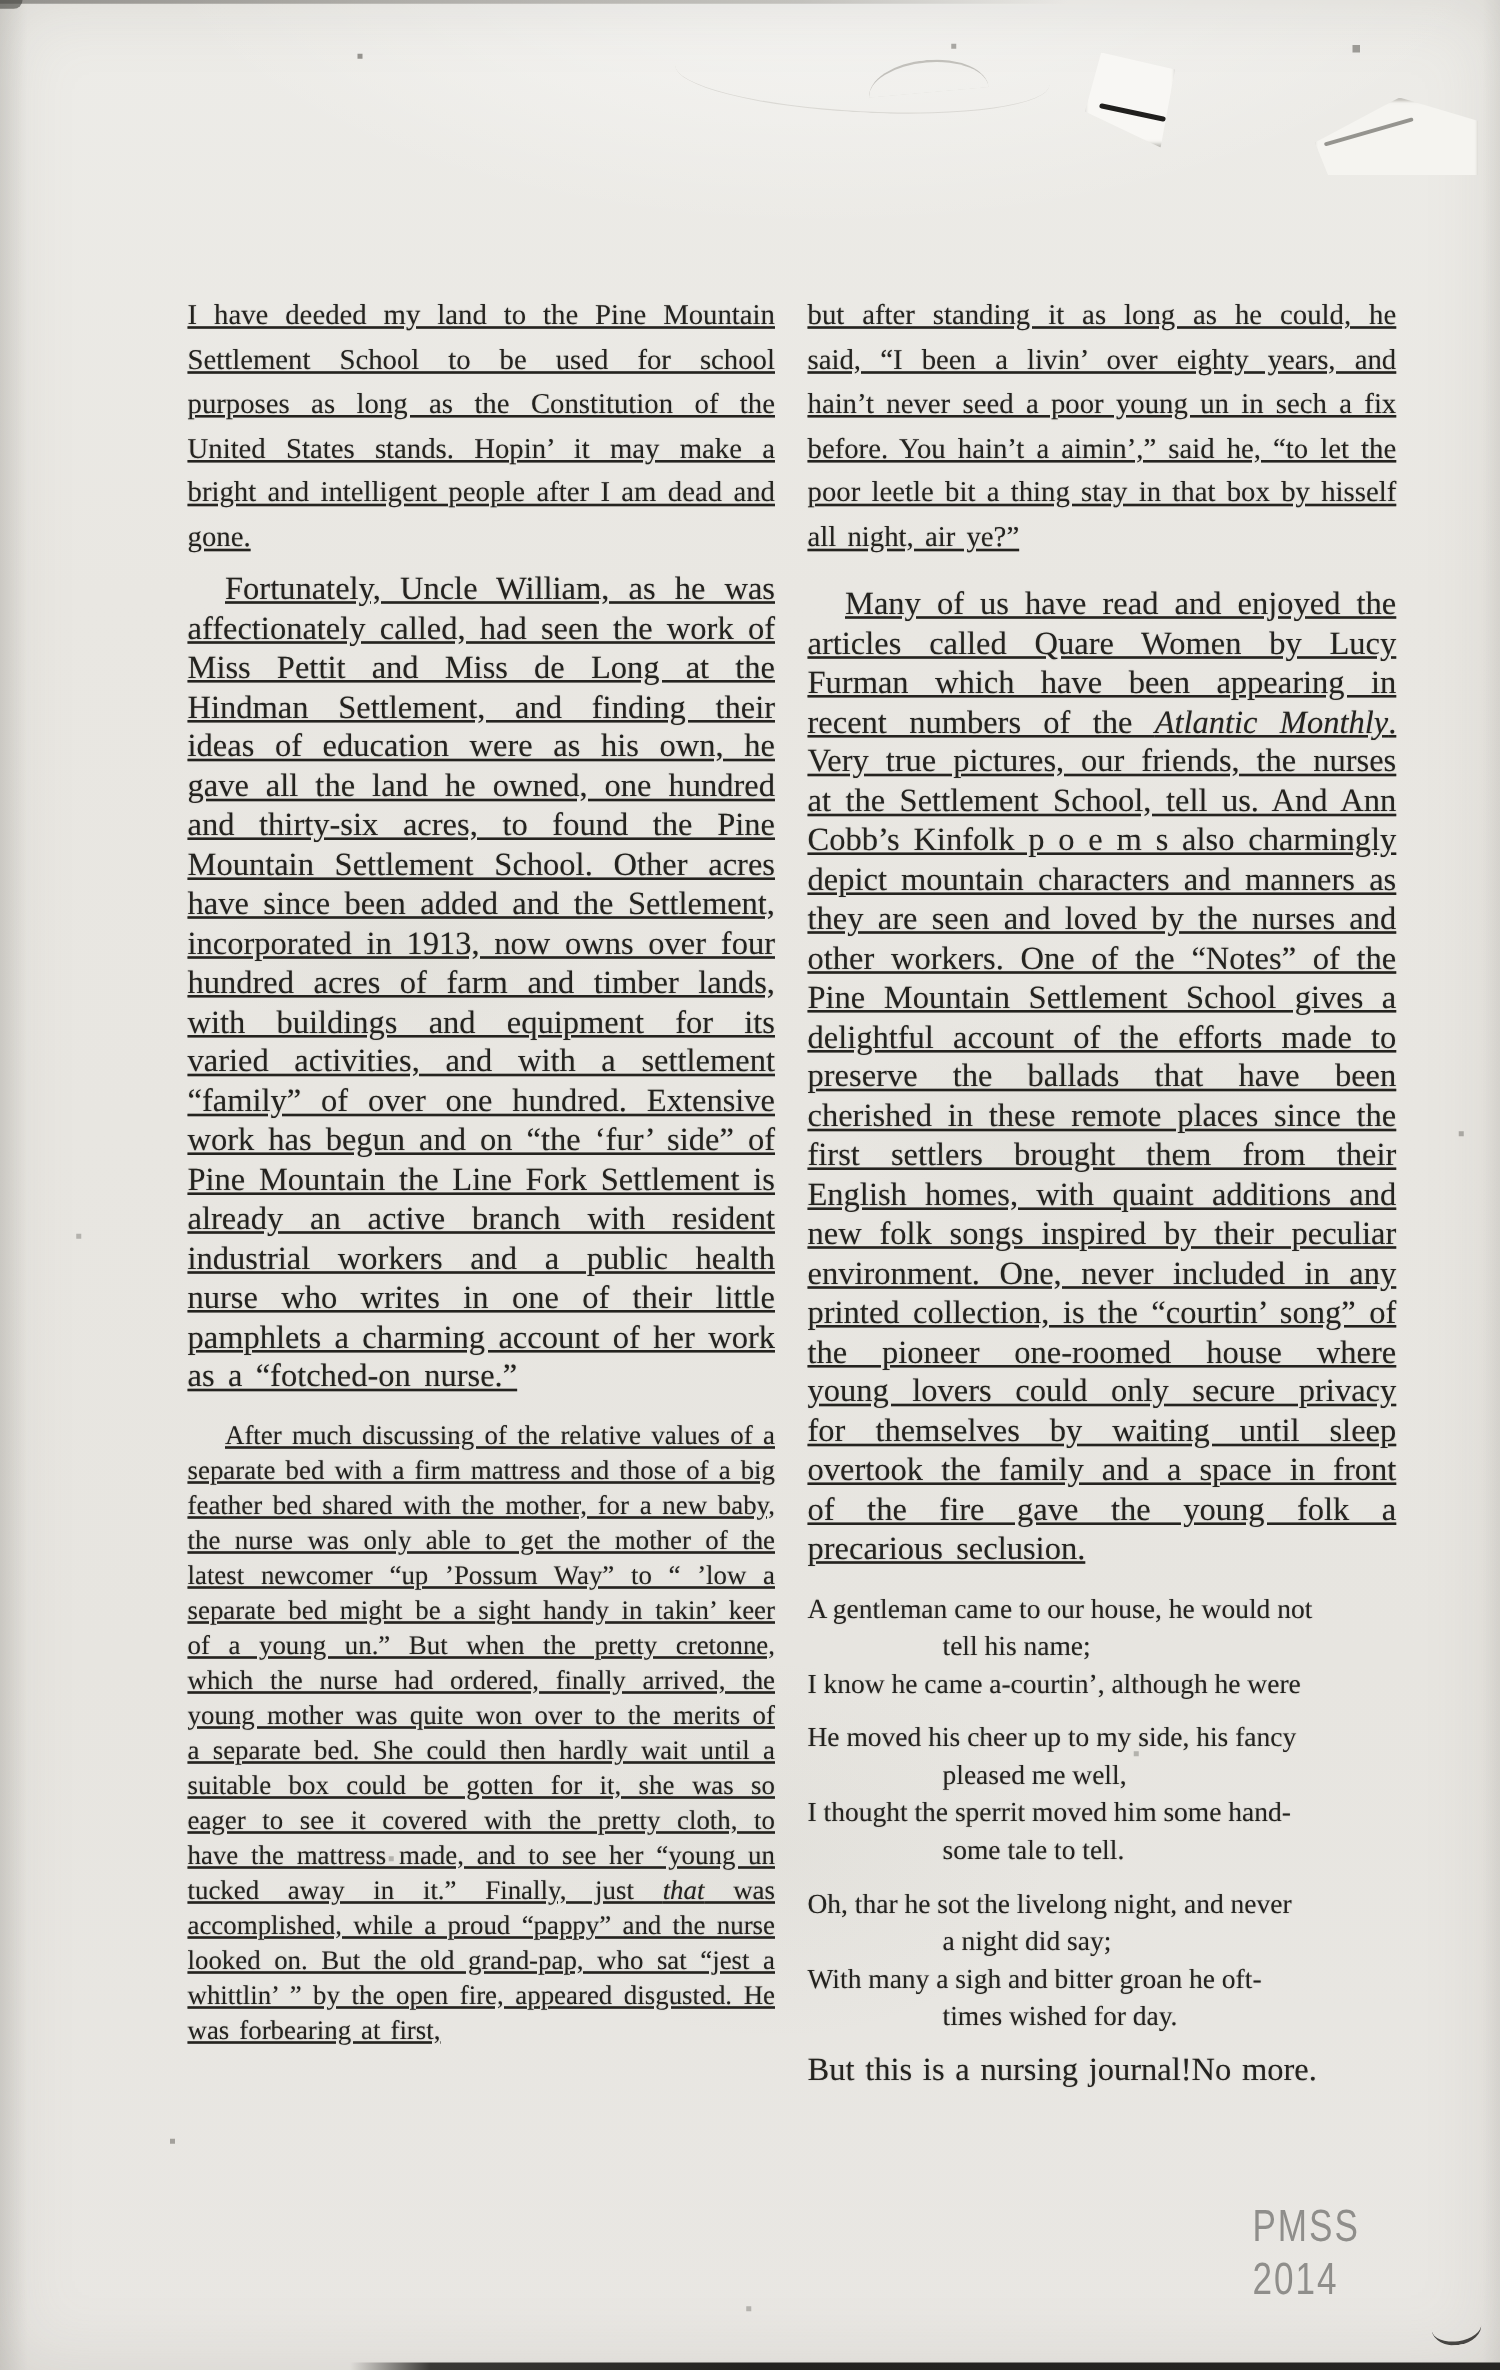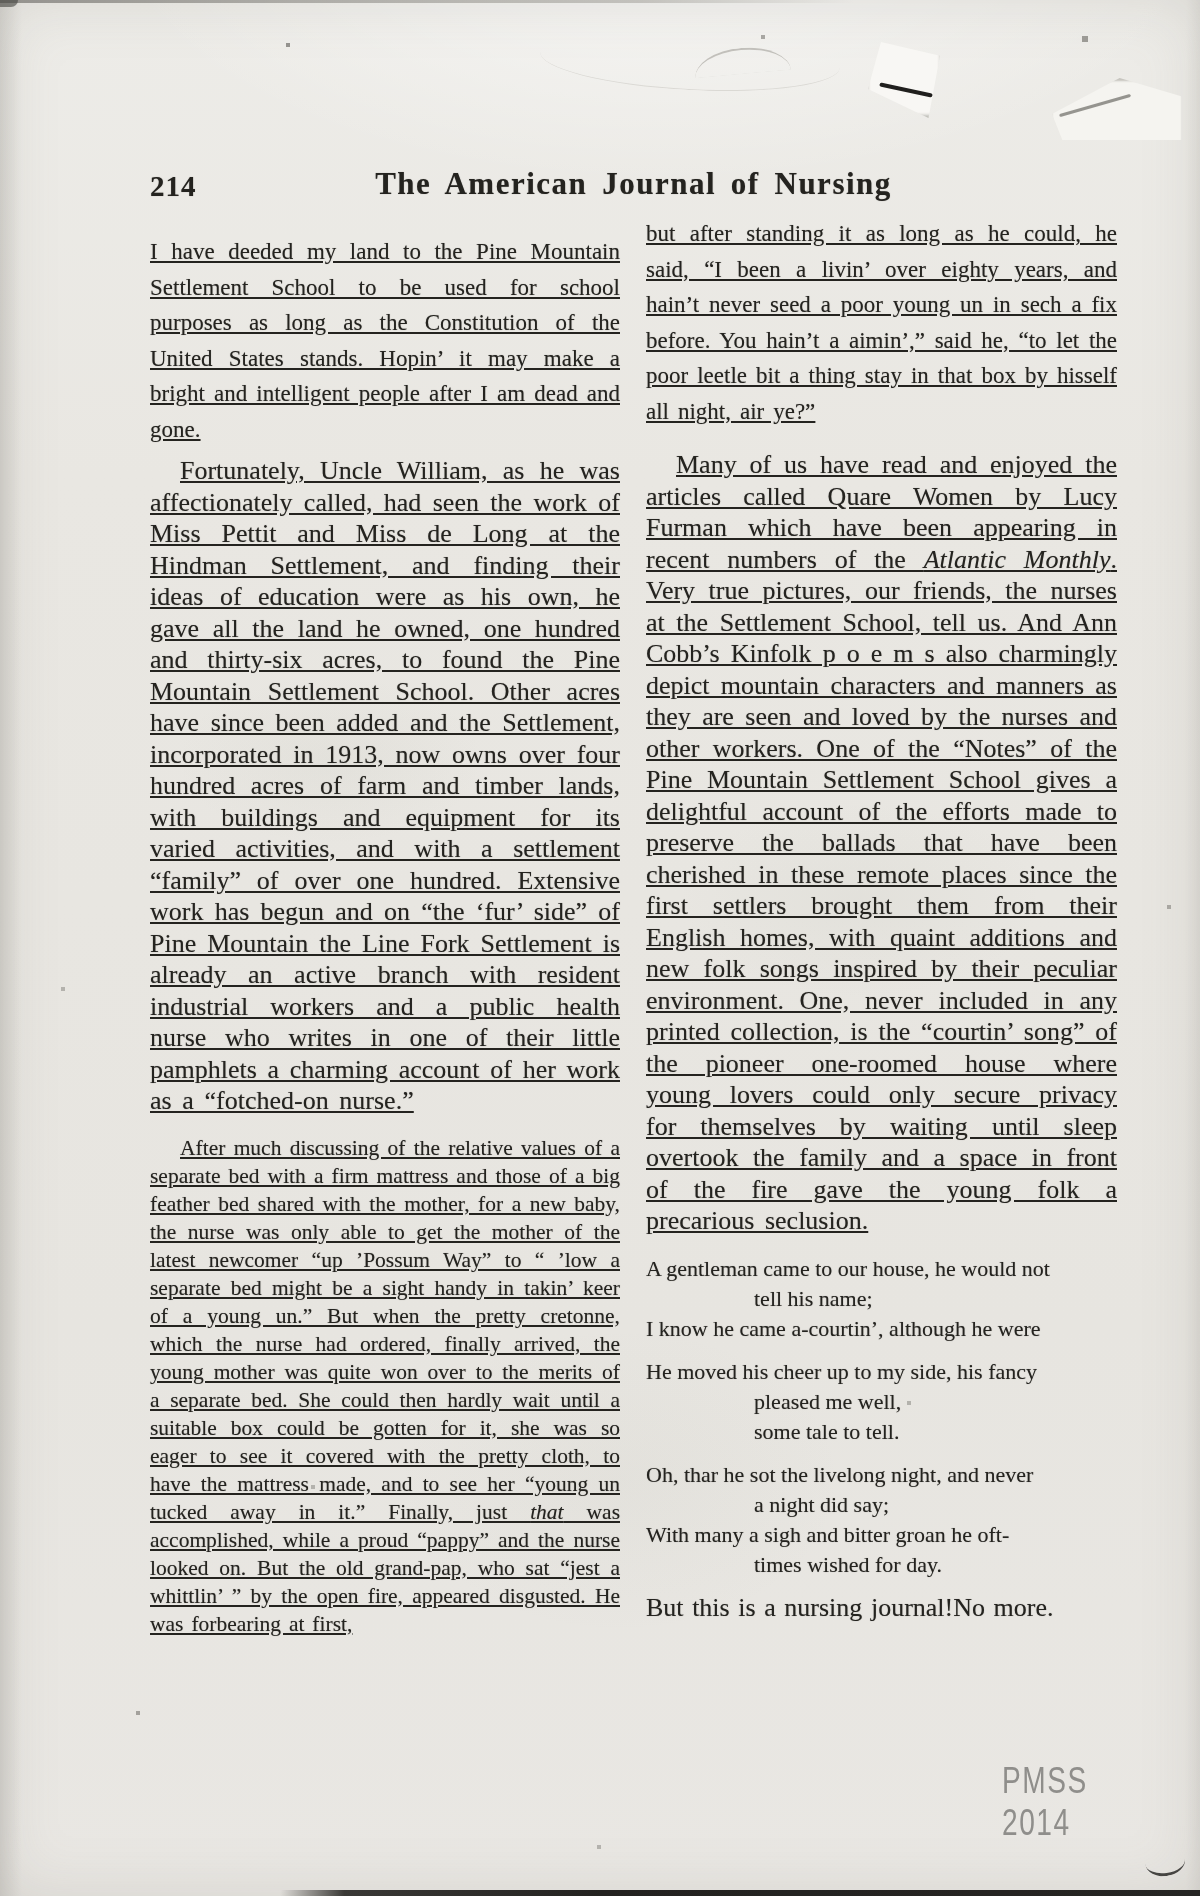--- a/index.html
+++ b/index.html
@@ -23,21 +23,21 @@
   .page *{box-sizing:border-box;}
   .ink{ text-shadow:0 0 1px rgba(40,38,34,.38); }
 
   
   .header{position:absolute;left:150px;top:166px;width:967px;height:44px;}
   .pagenum{position:absolute;left:0;top:4px;font-size:29px;font-weight:700;letter-spacing:1px;}
   .title{text-align:center;font-size:31px;font-weight:700;letter-spacing:1.5px;word-spacing:.18em;}
 
   
   .col1{position:absolute;left:150px;top:234px;width:470px;}
-  .col2{position:absolute;left:646px;top:216px;width:471px;}
+  .col2{position:absolute;left:646px;top:234px;width:471px;}
 
   .p-small {font-size:23px;  line-height:35.5px;text-align:justify;word-spacing:.14em;}
   .p-large {font-size:26px;  line-height:31.5px;text-align:justify;word-spacing:.16em;}
   .p-xsmall{font-size:21.5px;line-height:28px;  text-align:justify;word-spacing:.12em;}
   p{margin:0;text-decoration:underline;}
   .indent{text-indent:30px;}
   .col1 .p-large{margin-top:8px;}
   .col1 .p-xsmall{margin-top:17px;}
   .col2 .p-large{margin-top:20px;}
   em{font-style:italic;}
@@ -108,44 +108,41 @@
   <div class="crease1"></div>
   <div class="crease2"></div>
   <div class="tear1"></div>
   <div class="tear1-line"></div>
   <div class="tear2"></div>
   <div class="tear2-line"></div>
   <div class="specks"></div>
   <div class="edge-bottom"></div>
   <div class="squiggle"></div>
 
-  <div class="header ink">
-    <span class="pagenum">214</span>
-    <div class="title">The American Journal of Nursing</div>
-  </div>
 
   <div class="col1 ink">
     <p class="p-small">I have deeded my land to the Pine Mountain Settlement School to be used for school purposes as long as the Constitution of the United States stands. Hopin’ it may make a bright and intelligent people after I am dead and gone.</p>
     <p class="p-large indent">Fortunately, Uncle William, as he was affectionately called, had seen the work of Miss Pettit and Miss de Long at the Hindman Settlement, and finding their ideas of education were as his own, he gave all the land he owned, one hundred and thirty-six acres, to found the Pine Mountain Settlement School. Other acres have since been added and the Settlement, incorporated in 1913, now owns over four hundred acres of farm and timber lands, with buildings and equipment for its varied activities, and with a settlement “family” of over one hundred. Extensive work has begun and on “the ‘fur’ side” of Pine Mountain the Line Fork Settlement is already an active branch with resident industrial workers and a public health nurse who writes in one of their little pamphlets a charming account of her work as a “fotched-on nurse.”</p>
     <p class="p-xsmall indent"><span>After much discussing of the relative values of a separate bed with a firm mattress and those of a big feather bed shared with the mother, for a new baby, the nurse was only able to get the mother of the latest newcomer “up ’Possum Way” to “ ’low a separate bed might be a sight handy in takin’ keer of a young un.” But when the pretty cretonne, which the nurse had ordered, finally arrived, the young mother was quite won over to the merits of a separate bed. She could then hardly wait until a suitable box could be gotten for it, she was so eager to see it covered with the pretty cloth, to have the mattress made, and to see her “young un tucked away in it.” Finally, just </span><em>that</em><span> was accomplished, while a proud “pappy” and the nurse looked on. But the old grand-pap, who sat “jest a whittlin’ ” by the open fire, appeared disgusted. He was forbearing at first,</span></p>
   </div>
 
   <div class="col2 ink">
     <p class="p-small">but after standing it as long as he could, he said, “I been a livin’ over eighty years, and hain’t never seed a poor young un in sech a fix before. You hain’t a aimin’,” said he, “to let the poor leetle bit a thing stay in that box by hisself all night, air ye?”</p>
     <p class="p-large indent"><span>Many of us have read and enjoyed the articles called Quare Women by Lucy Furman which have been appearing in recent numbers of the </span><em>Atlantic Monthly</em><span>. Very true pictures, our friends, the nurses at the Settlement School, tell us. And Ann Cobb’s Kinfolk p o e m s also charmingly depict mountain characters and manners as they are seen and loved by the nurses and other workers. One of the “Notes” of the Pine Mountain Settlement School gives a delightful account of the efforts made to preserve the ballads that have been cherished in these remote places since the first settlers brought them from their English homes, with quaint additions and new folk songs inspired by their peculiar environment. One, never included in any printed collection, is the “courtin’ song” of the pioneer one-roomed house where young lovers could only secure privacy for themselves by waiting until sleep overtook the family and a space in front of the fire gave the young folk a precarious seclusion.</span></p>
 
     <div class="poem">
       <div class="stanza">
         <div class="pl-main">A gentleman came to our house, he would not</div>
         <div class="pl-cont">tell his name;</div>
         <div class="pl-main">I know he came a-courtin’, although he were</div>
       </div>
       <div class="stanza">
         <div class="pl-main">He moved his cheer up to my side, his fancy</div>
         <div class="pl-cont">pleased me well,</div>
+        <div class="pl-main">I thought the sperrit moved him some hand-</div>
         <div class="pl-cont">some tale to tell.</div>
       </div>
       <div class="stanza">
         <div class="pl-main">Oh, thar he sot the livelong night, and never</div>
         <div class="pl-cont">a night did say;</div>
         <div class="pl-main">With many a sigh and bitter groan he oft-</div>
         <div class="pl-cont">times wished for day.</div>
       </div>
     </div>
 

